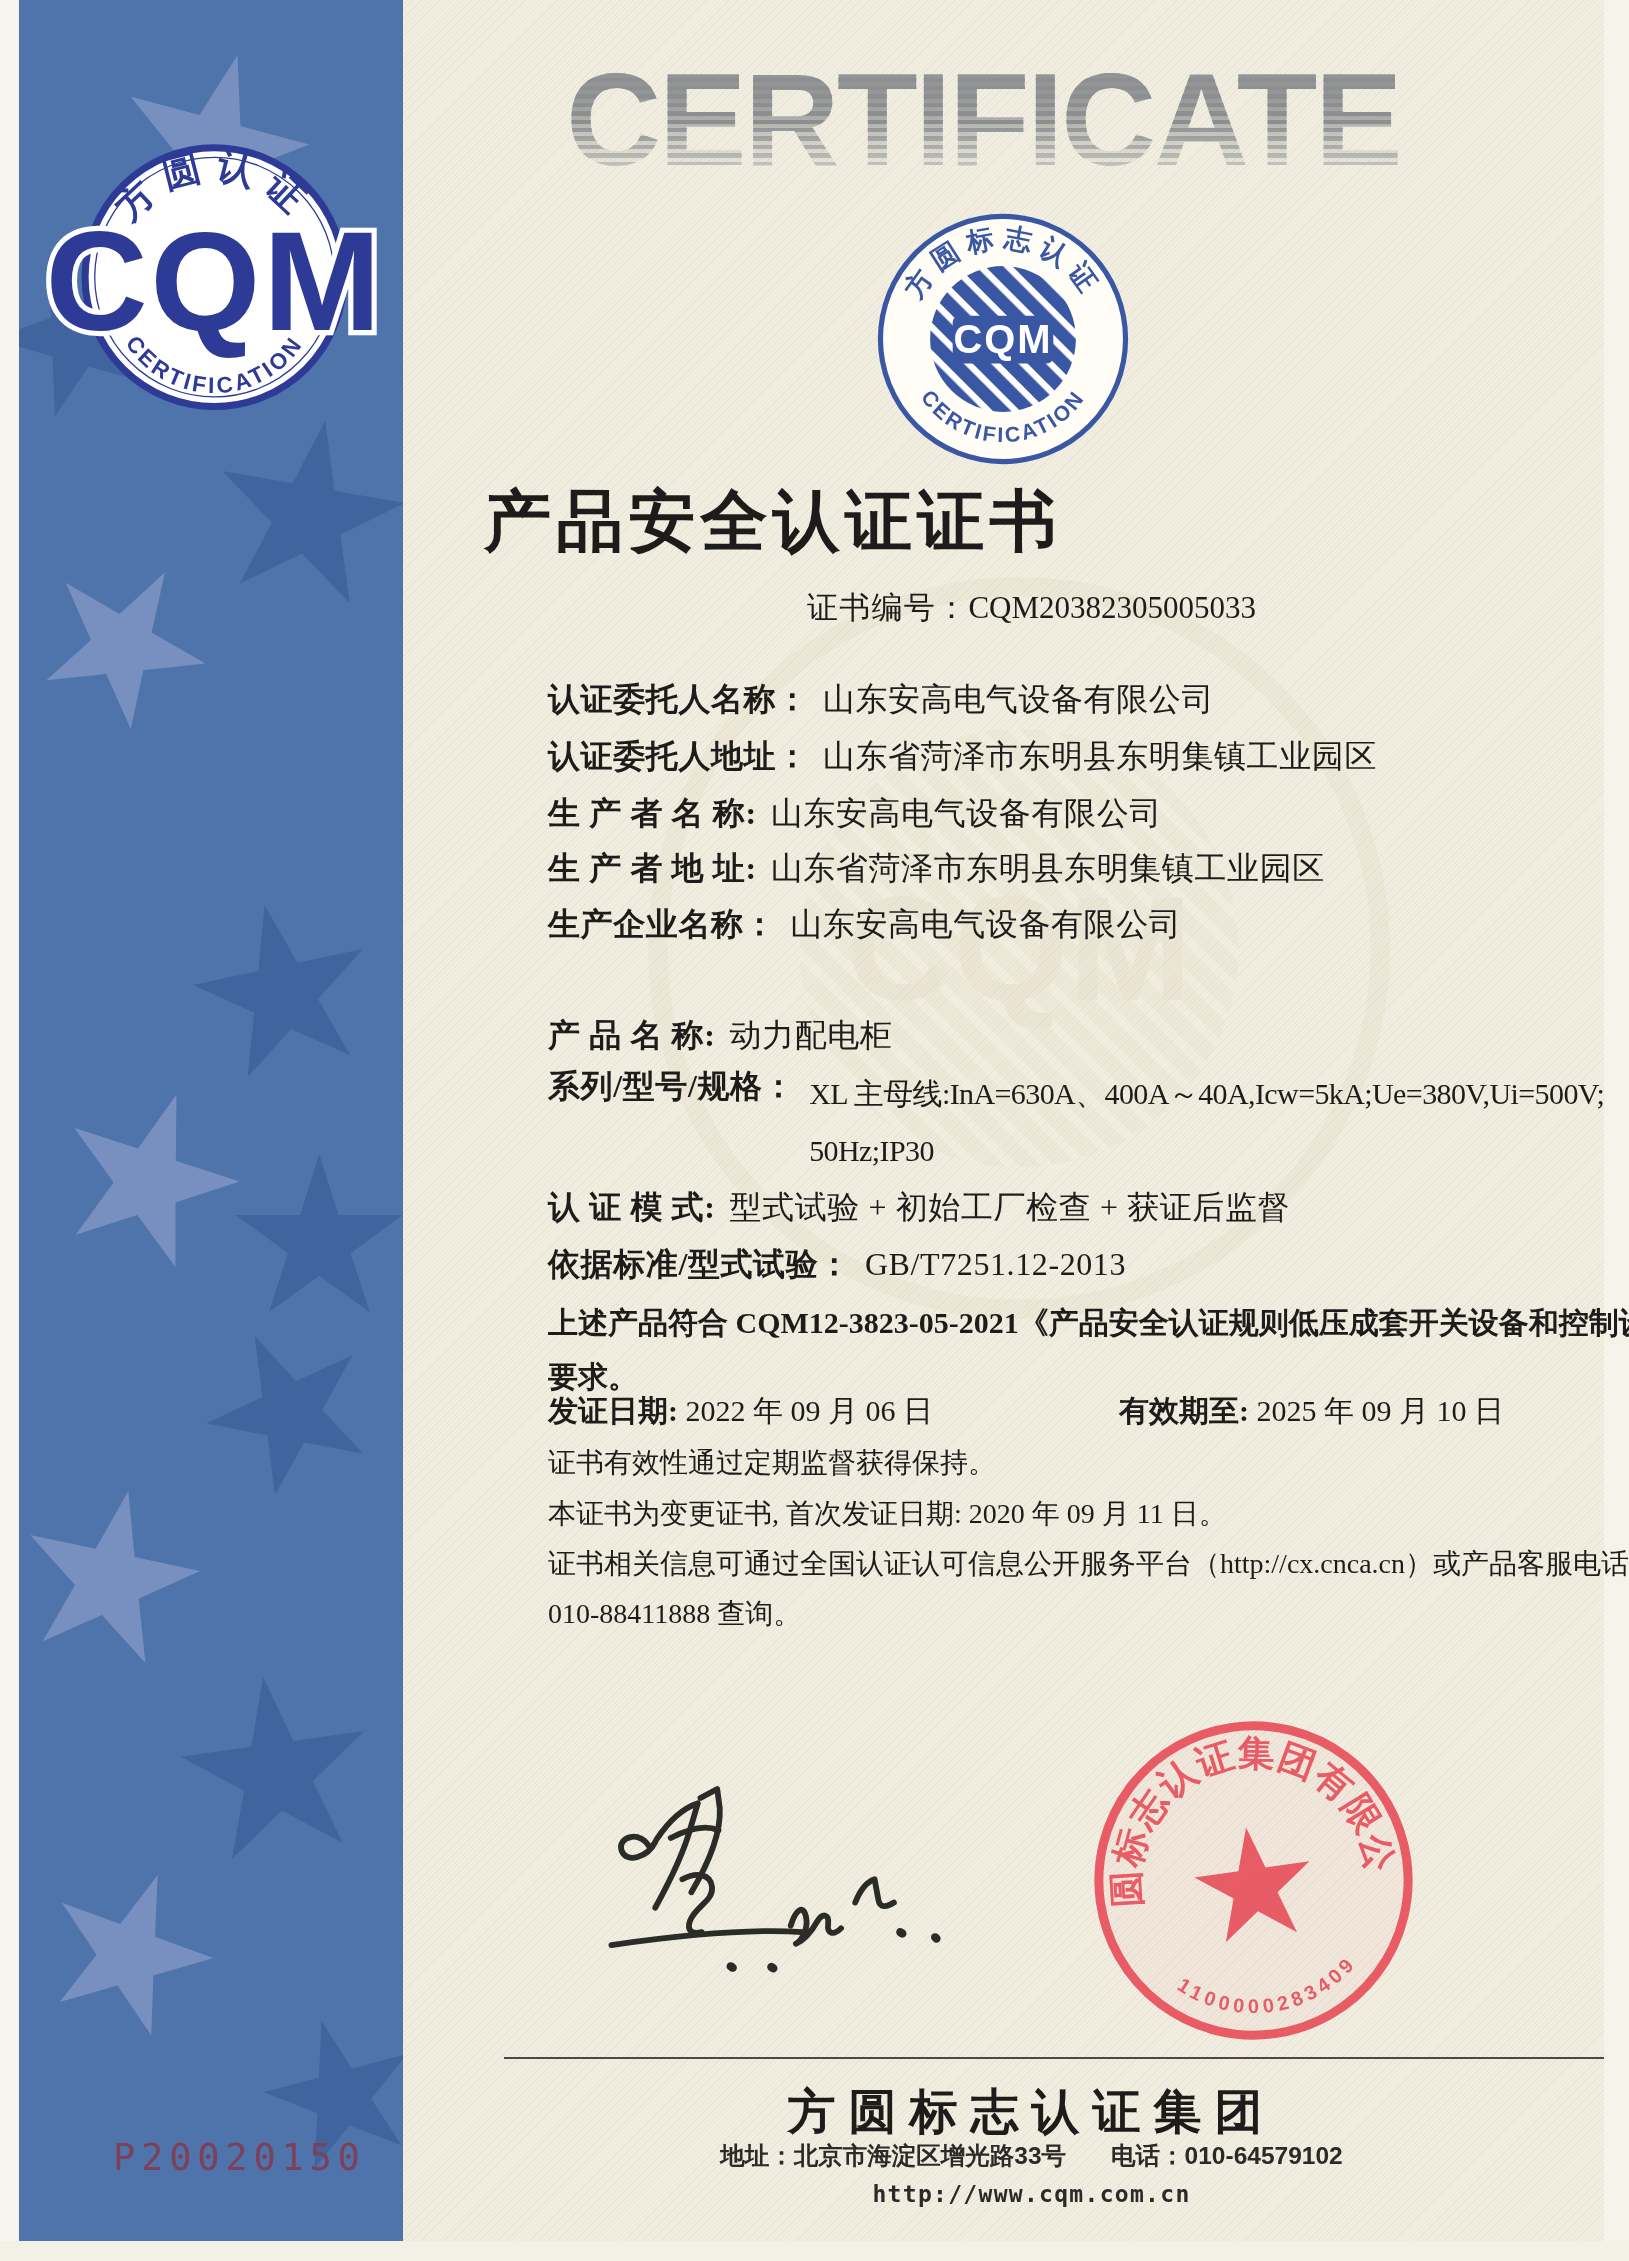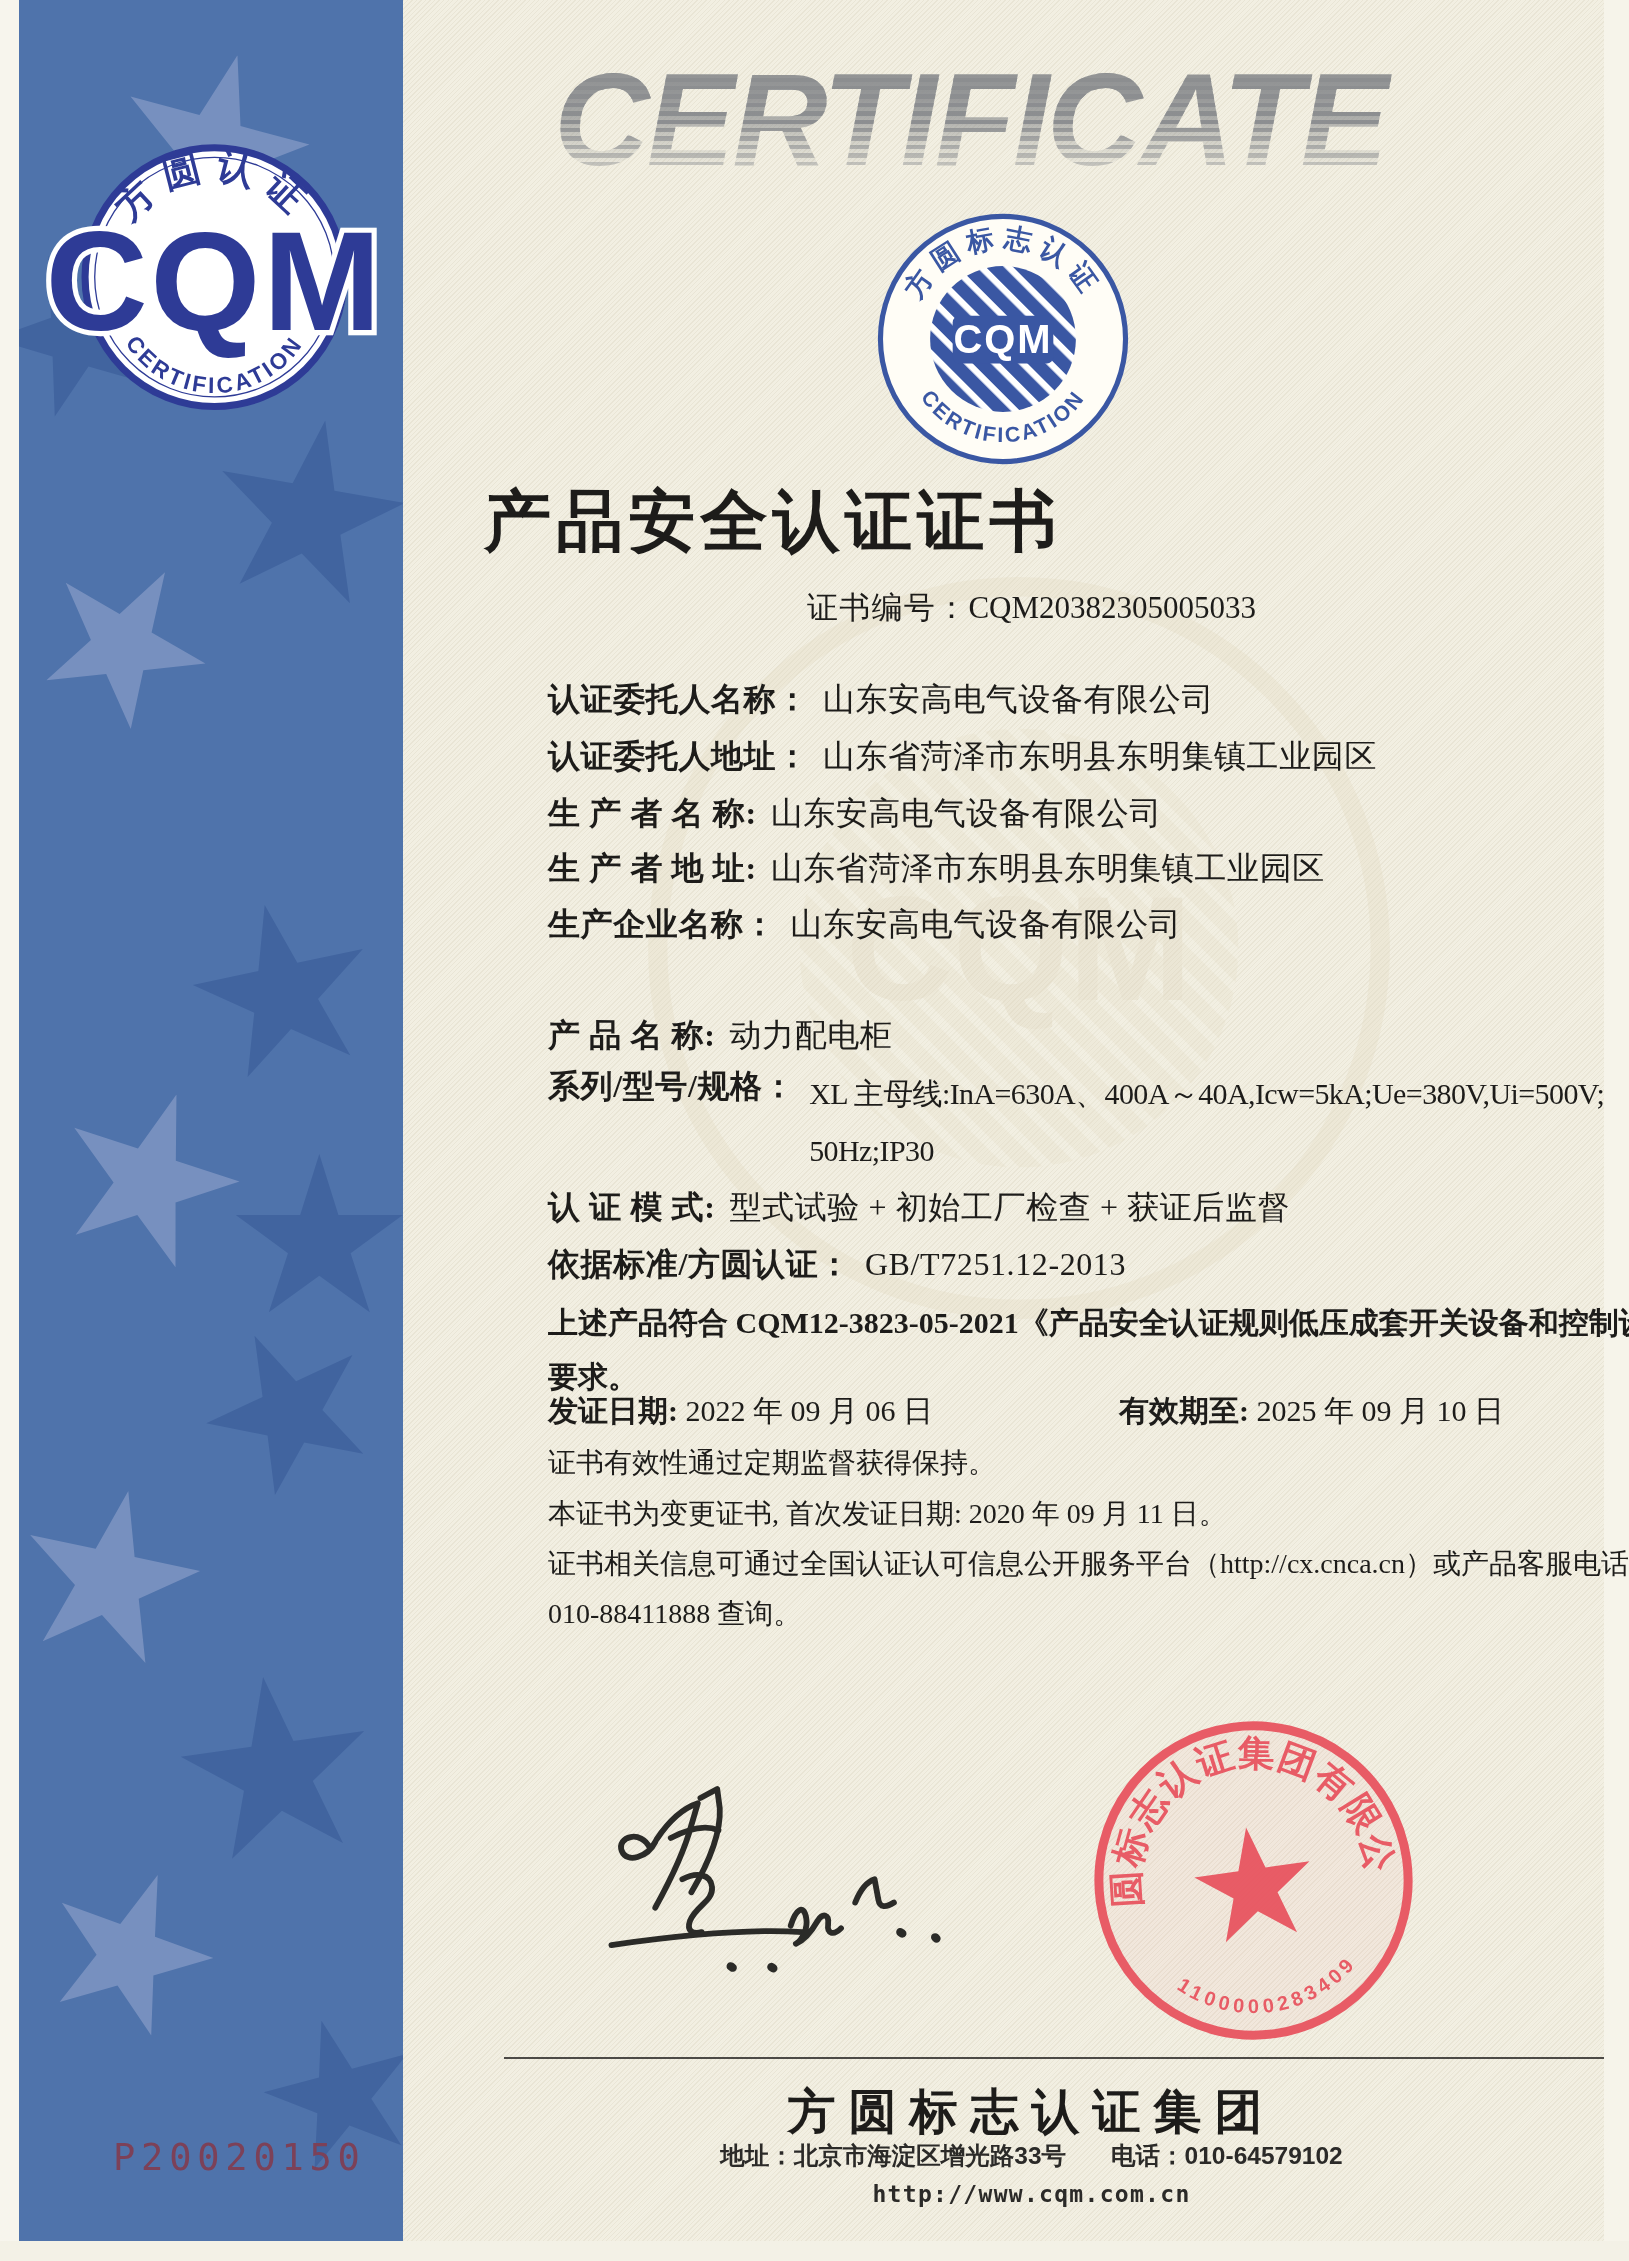--- a/index.html
+++ b/index.html
@@ -21,30 +21,29 @@
   #bottom-margin{position:absolute;left:0;top:2241px;width:1630px;height:20.6px;background:#f3f1e6;}
   #right-edge{position:absolute;right:0;top:0;width:26px;height:2261px;background:#f6f4ea;}
   .star{
     position:absolute;
     clip-path:polygon(50% 0%,61% 35%,98% 35%,68% 57%,79% 91%,50% 70%,21% 91%,32% 57%,2% 35%,39% 35%);
   }
   .star.dark{background:#41649f;}
   .star.light{background:#7790bf;}
   
   #cert-header{
-    position:absolute;left:554px;top:44px;width:967px;
+    position:absolute;left:566px;top:44px;width:967px;
     font-family:"Liberation Sans","DejaVu Sans",sans-serif;
     font-weight:700;font-size:132px;letter-spacing:-2.6px;white-space:nowrap;
     background-image:
       linear-gradient(180deg, rgba(140,142,144,0.95) 0%, rgba(140,142,144,0.92) 34%, rgba(140,142,144,0.0) 90%),
       repeating-linear-gradient(180deg, #8e9093 0px, #8e9093 4.5px, rgba(142,144,147,0) 4.5px, rgba(142,144,147,0) 8.4px);
     -webkit-background-clip:text;background-clip:text;color:transparent;
     -webkit-mask-image:linear-gradient(180deg,#000 52%,rgba(0,0,0,0.35) 86%,rgba(0,0,0,0.15) 100%);
             mask-image:linear-gradient(180deg,#000 52%,rgba(0,0,0,0.35) 86%,rgba(0,0,0,0.15) 100%);
-            font-style:italic;
   }
   
   #watermark{position:absolute;left:619px;top:548px;opacity:0.30;}
   
   #doc-title{
     position:absolute;left:484px;top:476px;width:1045px;
     text-align:left;font-size:67px;font-weight:700;letter-spacing:5.2px;white-space:nowrap;
   }
   #cert-no-row{
     position:absolute;left:509px;top:587px;width:1045px;text-align:center;
@@ -184,21 +183,21 @@
   <div class="row" style="top:1014px">
     <span class="lbl">产 品 名 称:</span><span class="val">动力配电柜</span>
   </div>
   <div class="row" style="top:1065px">
     <span class="lbl">系列/型号/规格：</span><span class="val-lines"><span>XL 主母线:InA=630A、400A～40A,Icw=5kA;Ue=380V,Ui=500V;</span><br><span>50Hz;IP30</span></span>
   </div>
   <div class="row" style="top:1186px">
     <span class="lbl">认 证 模 式:</span><span class="val">型式试验 + 初始工厂检查 + 获证后监督</span>
   </div>
   <div class="row" style="top:1243px">
-    <span class="lbl">依据标准/方圆认证：</span><span class="val">GB/T7251.12-2013</span>
+    <span class="lbl">依据标准/型式试验：</span><span class="val">GB/T7251.12-2013</span>
   </div>
 
   <div class="para" style="top:1296px">
     <span>上述产品符合 CQM12-3823-05-2021《产品安全认证规则低压成套开关设备和控制设备》的</span><br><span>要求。</span>
   </div>
 
   <div id="dates-row">
     <span class="issue"><span class="lbl">发证日期:</span><span> 2022 年 09 月 06 日</span></span>
     <span class="expiry"><span class="lbl">有效期至:</span><span> 2025 年 09 月 10 日</span></span>
   </div>

